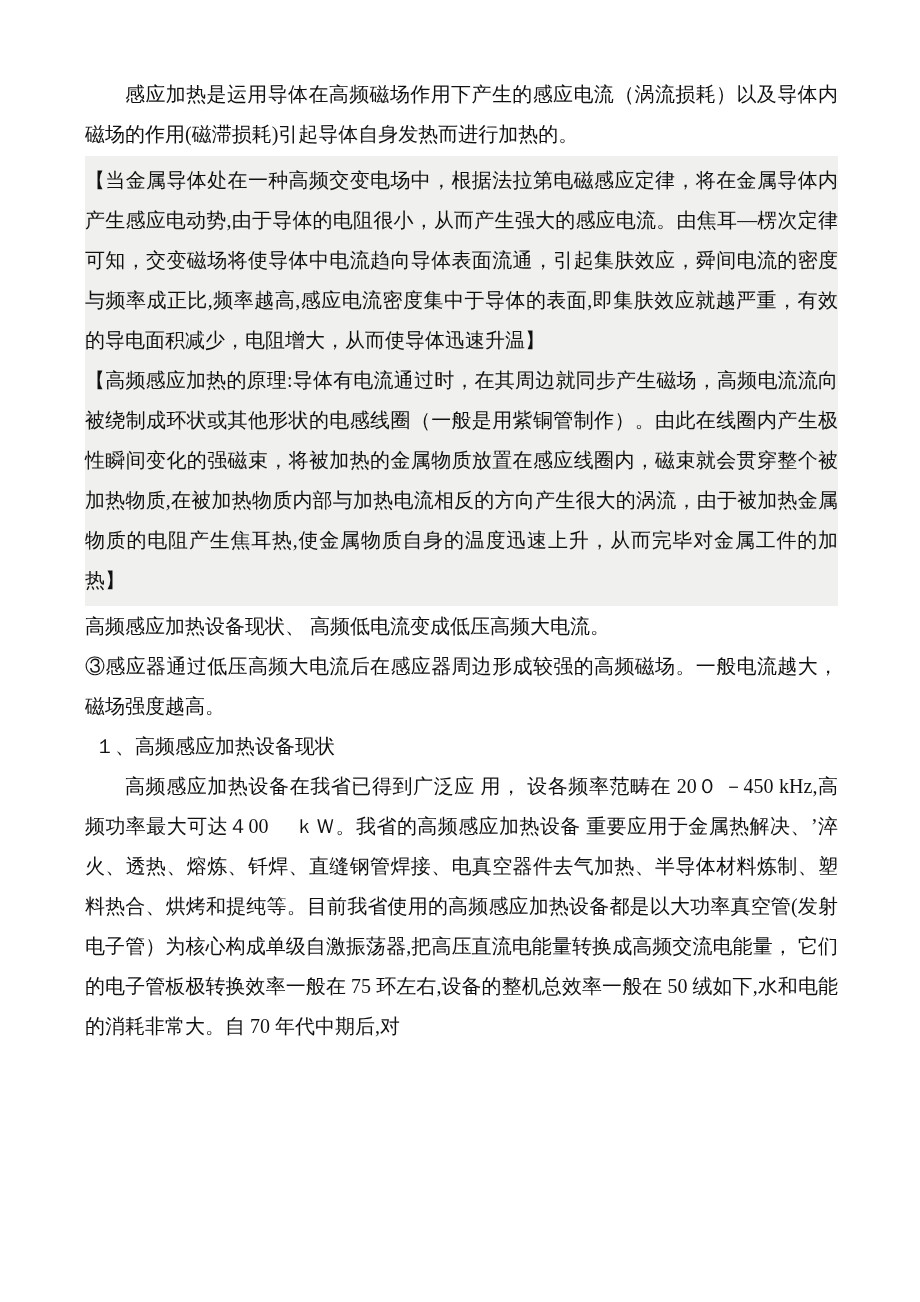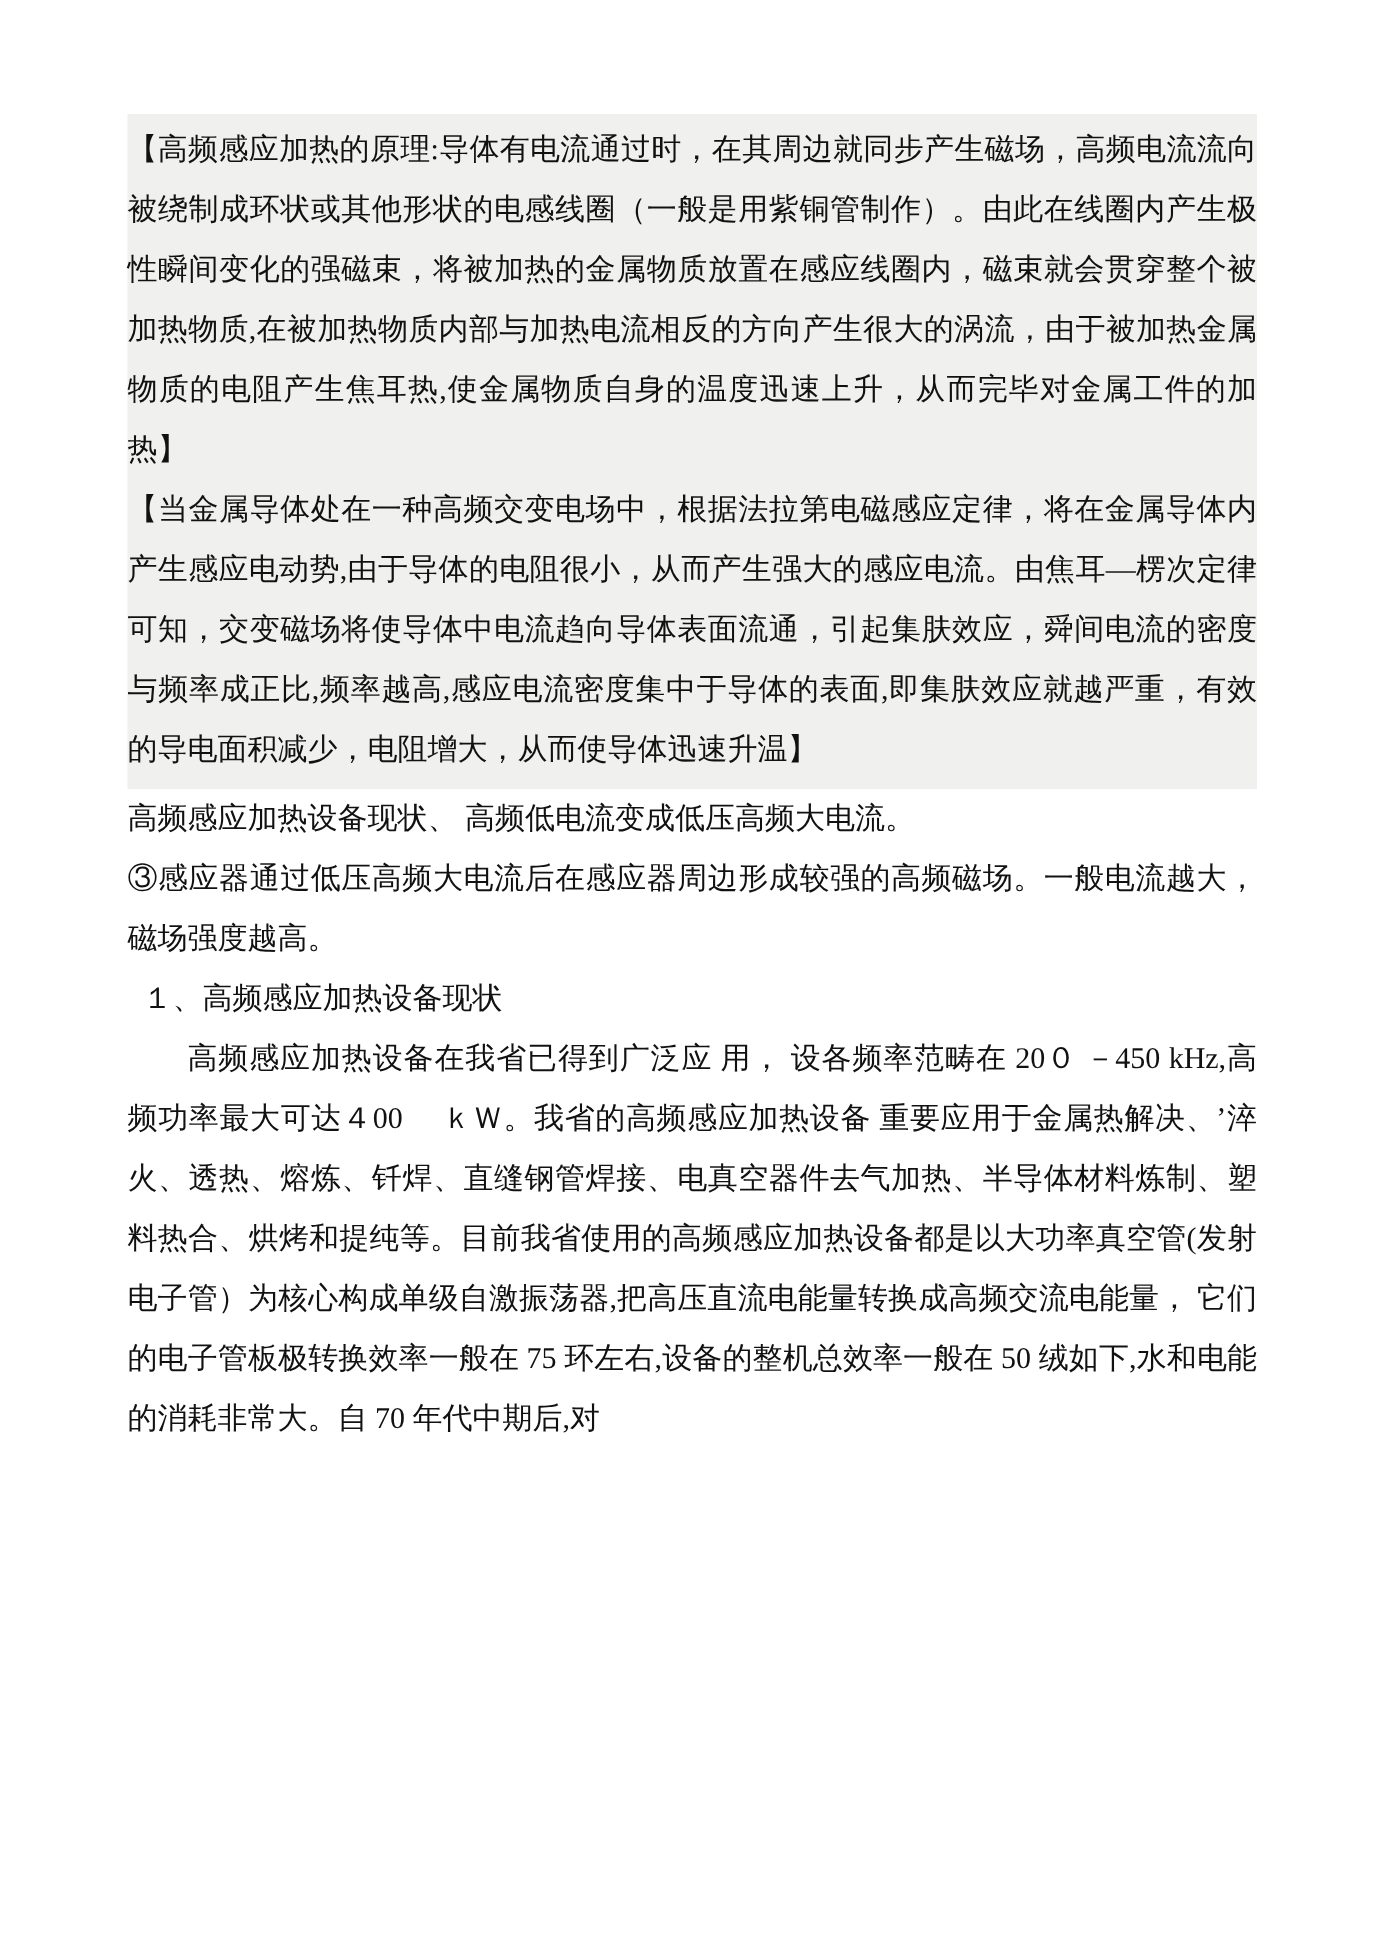--- a/index.html
+++ b/index.html
@@ -57,24 +57,25 @@
     font-weight: bold;
   }
 </style>
 </head>
 <body>
 
 <div class="page">
 
 
 
+  <p class="indent">感应加热是运用导体在高频磁场作用下产生的感应电流（涡流损耗）以及导体内磁场的作用(磁滞损耗)引起导体自身发热而进行加热的。</p>
 
   <div class="highlight-block">
+    <p>【当金属导体处在一种高频交变电场中，根据法拉第电磁感应定律，将在金属导体内产生感应电动势,由于导体的电阻很小，从而产生强大的感应电流。由焦耳—楞次定律可知，交变磁场将使导体中电流趋向导体表面流通，引起集肤效应，舜间电流的密度与频率成正比,频率越高,感应电流密度集中于导体的表面,即集肤效应就越严重，有效的导电面积减少，电阻增大，从而使导体迅速升温】</p>
     <p>【高频感应加热的原理:导体有电流通过时，在其周边就同步产生磁场，高频电流流向被绕制成环状或其他形状的电感线圈（一般是用紫铜管制作）。由此在线圈内产生极性瞬间变化的强磁束，将被加热的金属物质放置在感应线圈内，磁束就会贯穿整个被加热物质,在被加热物质内部与加热电流相反的方向产生很大的涡流，由于被加热金属物质的电阻产生焦耳热,使金属物质自身的温度迅速上升，从而完毕对金属工件的加热】</p>
-    <p>【当金属导体处在一种高频交变电场中，根据法拉第电磁感应定律，将在金属导体内产生感应电动势,由于导体的电阻很小，从而产生强大的感应电流。由焦耳—楞次定律可知，交变磁场将使导体中电流趋向导体表面流通，引起集肤效应，舜间电流的密度与频率成正比,频率越高,感应电流密度集中于导体的表面,即集肤效应就越严重，有效的导电面积减少，电阻增大，从而使导体迅速升温】</p>
   </div>
 
 
 
 
   <p>高频感应加热设备现状、 高频低电流变成低压高频大电流。</p>
 
   <p>③感应器通过低压高频大电流后在感应器周边形成较强的高频磁场。一般电流越大，磁场强度越高。</p>
 
 

